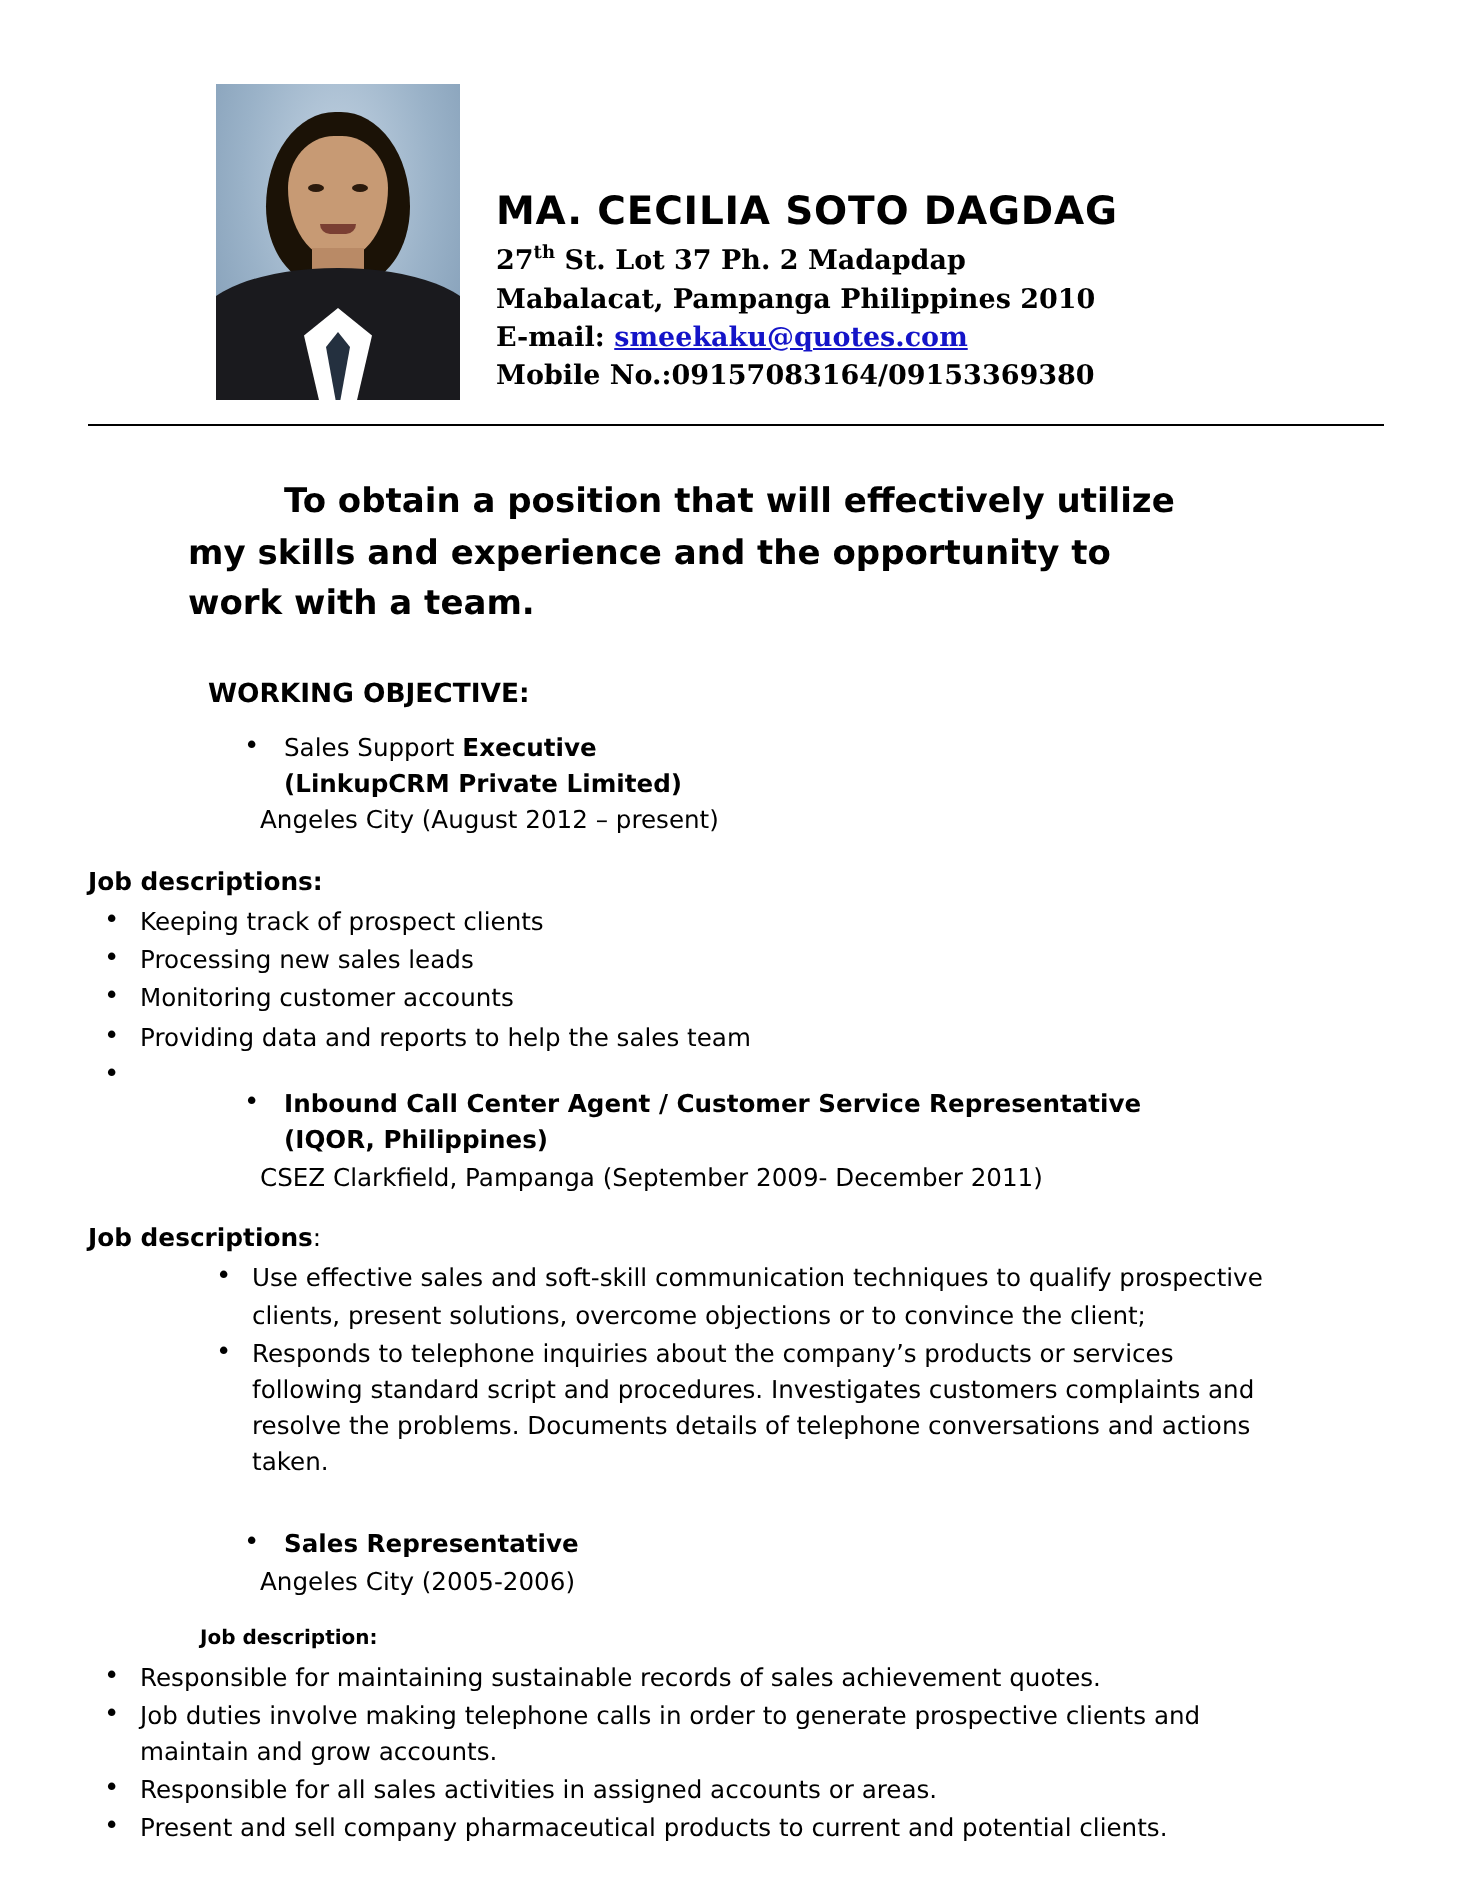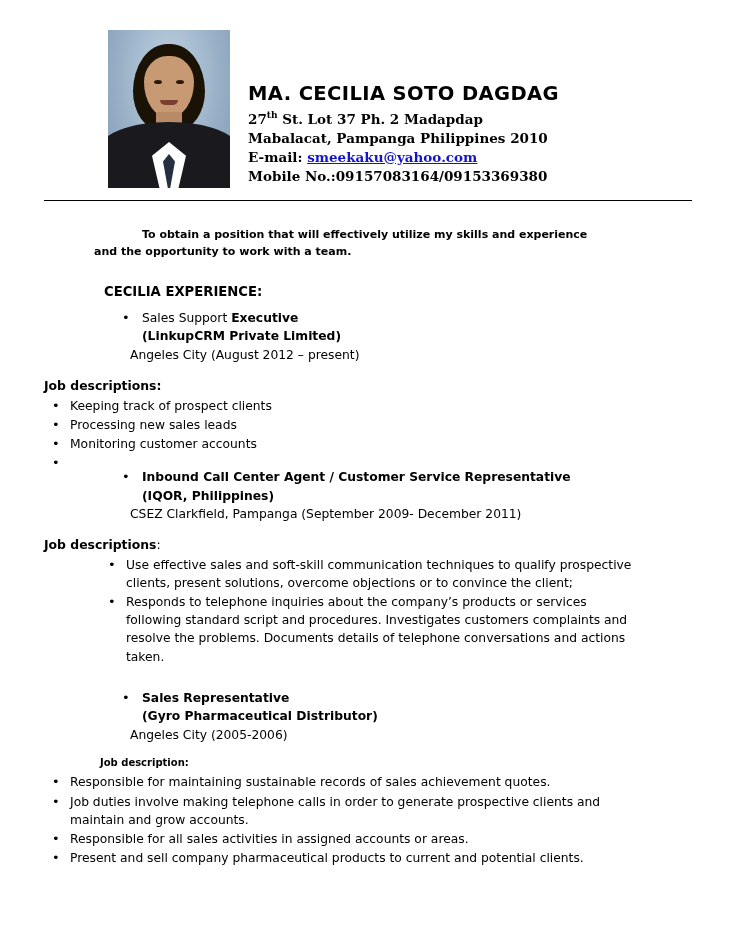--- a/index.html
+++ b/index.html
@@ -21,20 +21,21 @@
     height: 952px;
     box-sizing: border-box;
     padding: 0;
   }
 
   
   .header {
     position: relative;
     padding: 30px 24px 0 108px;
     min-height: 160px;
+    margin-top: 12px;
   }
   .photo {
     position: absolute;
     left: 108px;
     top: 30px;
     width: 122px;
     height: 158px;
     background: linear-gradient(180deg, #9fb7cd 0%, #8ba6bf 40%, #7d98b2 100%);
     overflow: hidden;
   }
@@ -167,21 +168,21 @@
   }
   .section-title {
     font-weight: bold;
     font-size: 13.2px;
     margin: 0 0 0 60px;
     padding-top: 2px;
   }
   .objective-body {
     margin: 12px 0 0 50px;
     font-weight: bold;
-    font-size: 11px;
+    font-size: 17px;
     line-height: 1.5;
     max-width: 500px;
   }
   .objective-body .indent {
     display: inline-block;
     width: 48px;
   }
   .spacer-22 { height: 22px; }
   .spacer-14 { height: 14px; }
   .spacer-10 { height: 10px; }
@@ -267,49 +268,50 @@
       <div class="neck"></div>
       <div class="shoulders"></div>
       <div class="shirt"></div>
       <div class="tie"></div>
     </div>
 
     <div class="header-text">
       <div class="name">MA. CECILIA SOTO DAGDAG</div>
       <div class="addr-line"><span>27</span><sup>th</sup><span> St. Lot 37 Ph. 2 Madapdap</span></div>
       <div class="addr-line">Mabalacat, Pampanga Philippines 2010</div>
-      <div class="addr-line"><span>E-mail: </span><a class="email-link" href="#">smeekaku@yahoo.com</a></div>
+      <div class="addr-line"><span>E-mail: </span><a class="email-link" href="#">smeekaku@quotes.com</a></div>
       <div class="addr-line">Mobile No.:09157083164/09153369380</div>
     </div>
   </div>
 
   <hr class="hr">
 
   <div class="content">
 
     <div class="objective-body"><span class="indent"></span><span>To obtain a position that will effectively utilize my skills and experience and the opportunity to work with a team.</span></div>
 
     <div class="spacer-22"></div>
 
-    <div class="section-title">CECILIA EXPERIENCE:</div>
+    <div class="section-title">WORKING OBJECTIVE:</div>
 
     <div class="spacer-10"></div>
 
     <div class="job-block">
       <div class="job-title-row"><span>Sales Support </span><span class="job-title-bold">Executive</span></div>
       <div class="job-company">(LinkupCRM Private Limited)</div>
       <div class="job-location">Angeles City (August 2012 – present)</div>
     </div>
 
     <div class="job-desc-label">Job descriptions:</div>
 
     <ul class="bullets desc-list">
       <li>Keeping track of prospect clients</li>
       <li>Processing new sales leads</li>
       <li>Monitoring customer accounts</li>
+      <li>Providing data and reports to help the sales team</li>
       <li class="blank"></li>
     </ul>
 
     <div class="spacer-14"></div>
 
     <div class="job-block">
       <div class="job-title-row"><span class="job-title-bold">Inbound Call Center Agent / Customer Service Representative</span></div>
       <div class="job-company">(IQOR, Philippines)</div>
       <div class="job-location">CSEZ Clarkfield, Pampanga (September 2009- December 2011)</div>
     </div>
@@ -318,21 +320,20 @@
 
     <ul class="bullets desc-list wide">
       <li>Use effective sales and soft-skill communication techniques to qualify prospective clients, present solutions, overcome objections or to convince the client;</li>
       <li>Responds to telephone inquiries about the company’s products or services following standard script and procedures. Investigates customers complaints and resolve the problems. Documents details of telephone conversations and actions taken.</li>
     </ul>
 
     <div class="spacer-22"></div>
 
     <div class="job-block">
       <div class="job-title-row"><span class="job-title-bold">Sales Representative</span></div>
-      <div class="job-company">(Gyro Pharmaceutical Distributor)</div>
       <div class="job-location">Angeles City (2005-2006)</div>
     </div>
 
     <div class="job-desc-label-left">Job description:</div>
 
     <ul class="bullets last-list">
       <li>Responsible for maintaining sustainable records of sales achievement quotes.</li>
       <li>Job duties involve making telephone calls in order to generate prospective clients and maintain and grow accounts.</li>
       <li>Responsible for all sales activities in assigned accounts or areas.</li>
       <li>Present and sell company pharmaceutical products to current and potential clients.</li>

